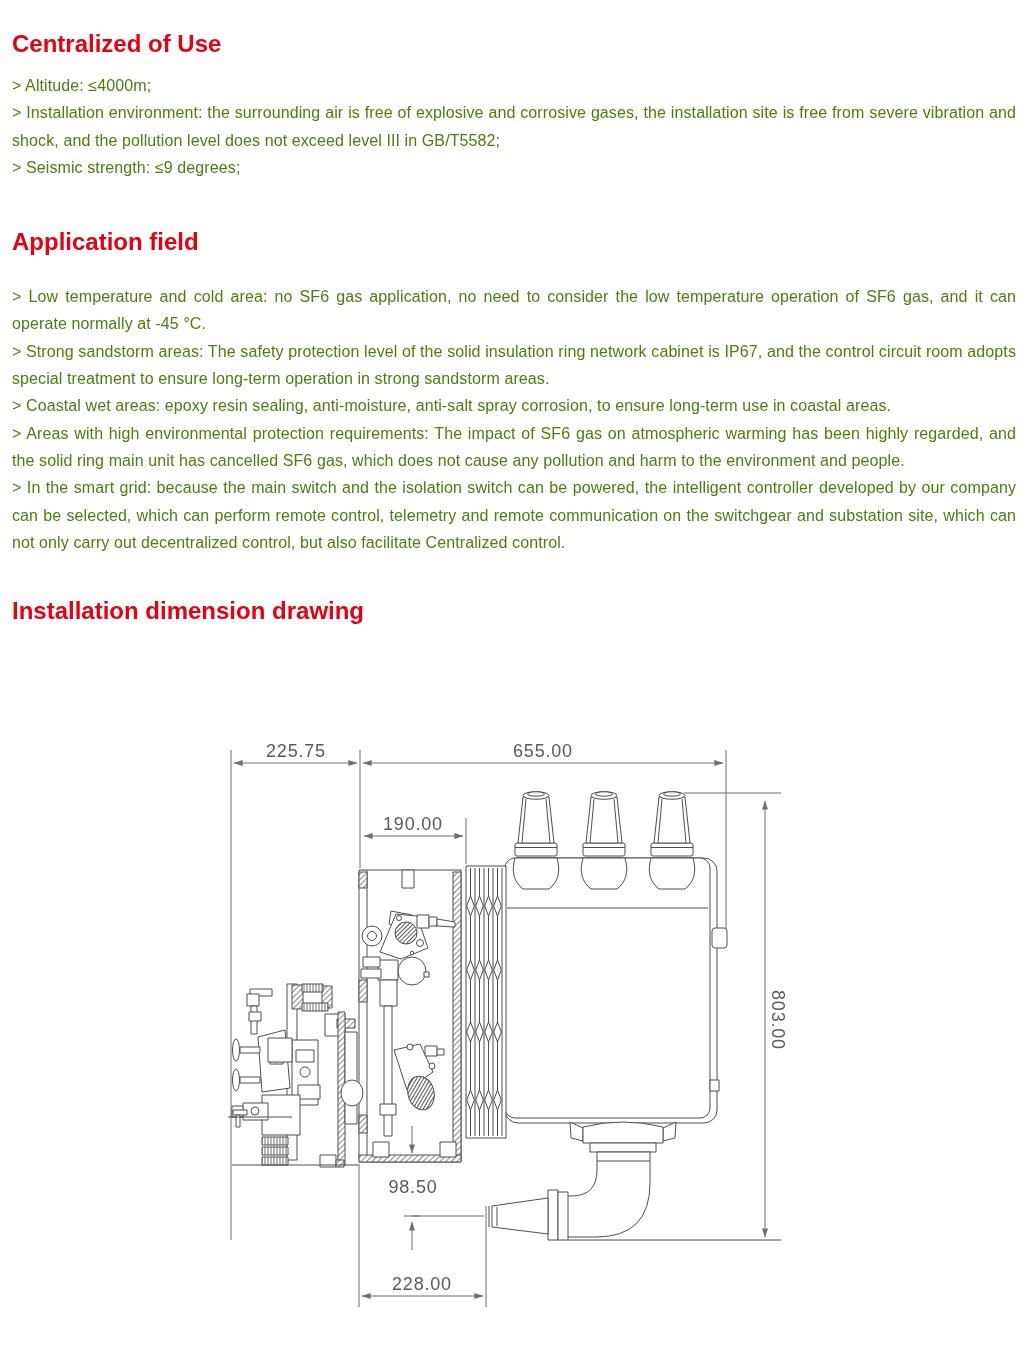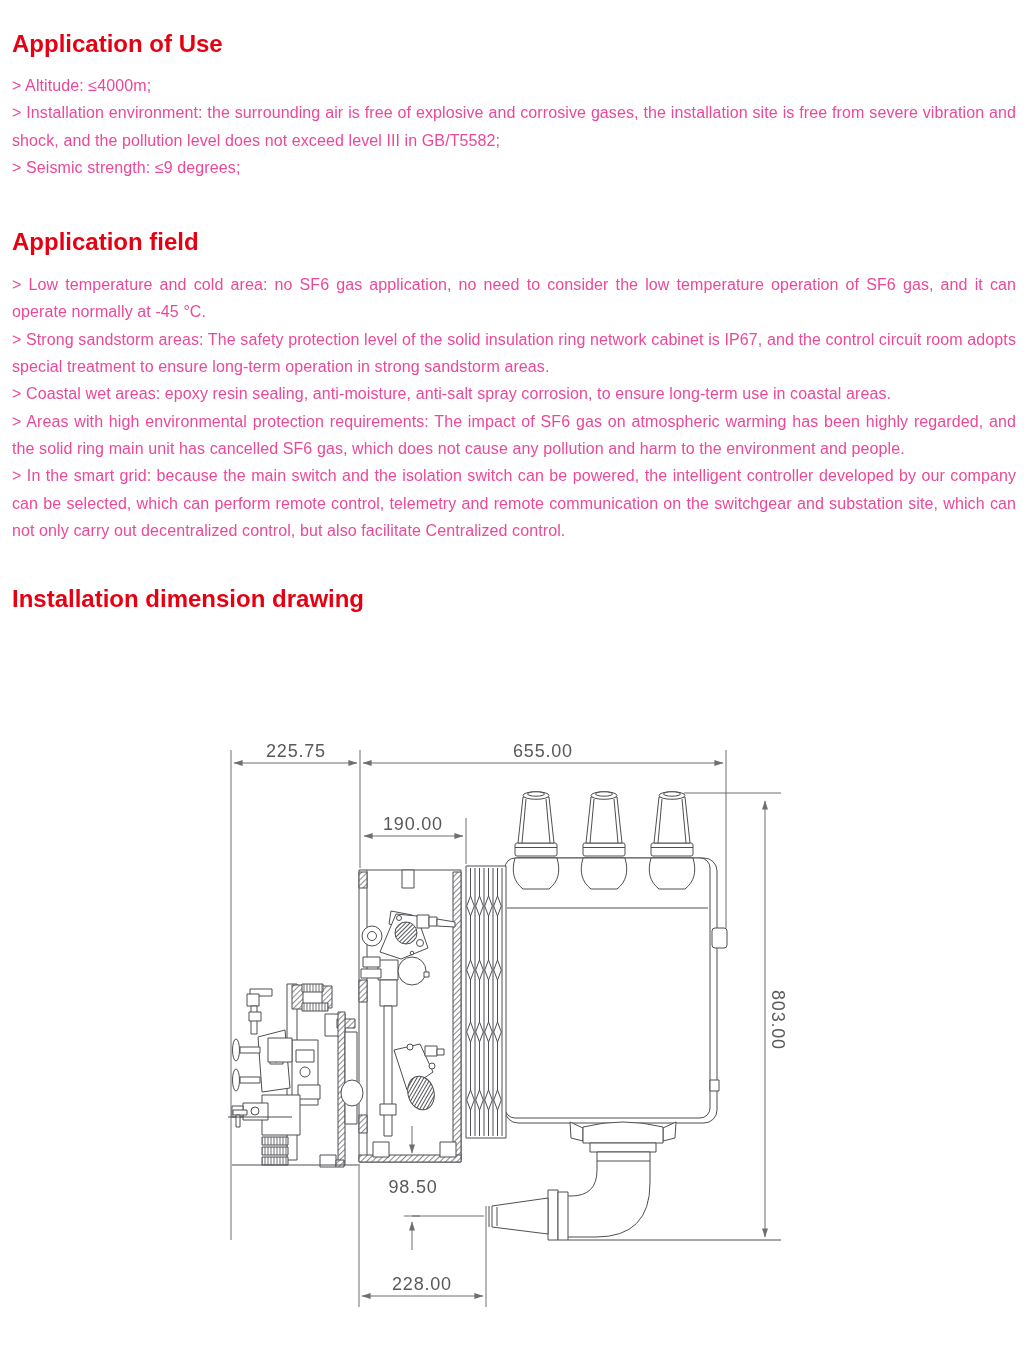--- a/index.html
+++ b/index.html
@@ -1,30 +1,30 @@
 <!DOCTYPE html>
 <html><head>
 <meta charset="utf-8">
 <style>
   html,body{margin:0;padding:0;background:#ffffff;}
   body{width:1028px;height:1354px;position:relative;font-family:"Liberation Sans",sans-serif;overflow:hidden;}
   .page{padding:0 12px;}
   h2.sec{font-size:24px;line-height:26px;font-weight:bold;color:#e60012;margin:0;letter-spacing:0;}
   #h1{margin:31px 0 15px;}
-  #h2{margin:48px 0 16px;}
+  #h2{margin:48px 0 28px;}
   #h3{margin:42px 0 12px;}
-  p.b{font-size:16px;line-height:27.3px;color:#ec4899;margin:0;text-align:justify;letter-spacing:0.1px;}
+  p.b{font-size:16px;line-height:27.3px;color:#4d7c0f;margin:0;text-align:justify;letter-spacing:0.1px;}
   svg.draw{position:absolute;left:0;top:716px;}
   svg text{font-family:"Liberation Sans",sans-serif;font-size:18px;fill:#58595b;letter-spacing:0.8px;}
 </style>
 </head>
 <body>
 
 <div class="page">
-  <h2 class="sec" id="h1">Application of Use</h2>
+  <h2 class="sec" id="h1">Centralized of Use</h2>
   <p class="b">&gt; Altitude: ≤4000m;</p>
   <p class="b">&gt; Installation environment: the surrounding air is free of explosive and corrosive gases, the installation site is free from severe vibration and shock, and the pollution level does not exceed level III in GB/T5582;</p>
   <p class="b">&gt; Seismic strength: ≤9 degrees;</p>
 
   <h2 class="sec" id="h2">Application field</h2>
   <p class="b">&gt; Low temperature and cold area: no SF6 gas application, no need to consider the low temperature operation of SF6 gas, and it can operate normally at -45 °C.</p>
   <p class="b">&gt; Strong sandstorm areas: The safety protection level of the solid insulation ring network cabinet is IP67, and the control circuit room adopts special treatment to ensure long-term operation in strong sandstorm areas.</p>
   <p class="b">&gt; Coastal wet areas: epoxy resin sealing, anti-moisture, anti-salt spray corrosion, to ensure long-term use in coastal areas.</p>
   <p class="b">&gt; Areas with high environmental protection requirements: The impact of SF6 gas on atmospheric warming has been highly regarded, and the solid ring main unit has cancelled SF6 gas, which does not cause any pollution and harm to the environment and people.</p>
   <p class="b">&gt; In the smart grid: because the main switch and the isolation switch can be powered, the intelligent controller developed by our company can be selected, which can perform remote control, telemetry and remote communication on the switchgear and substation site, which can not only carry out decentralized control, but also facilitate Centralized control.</p>

